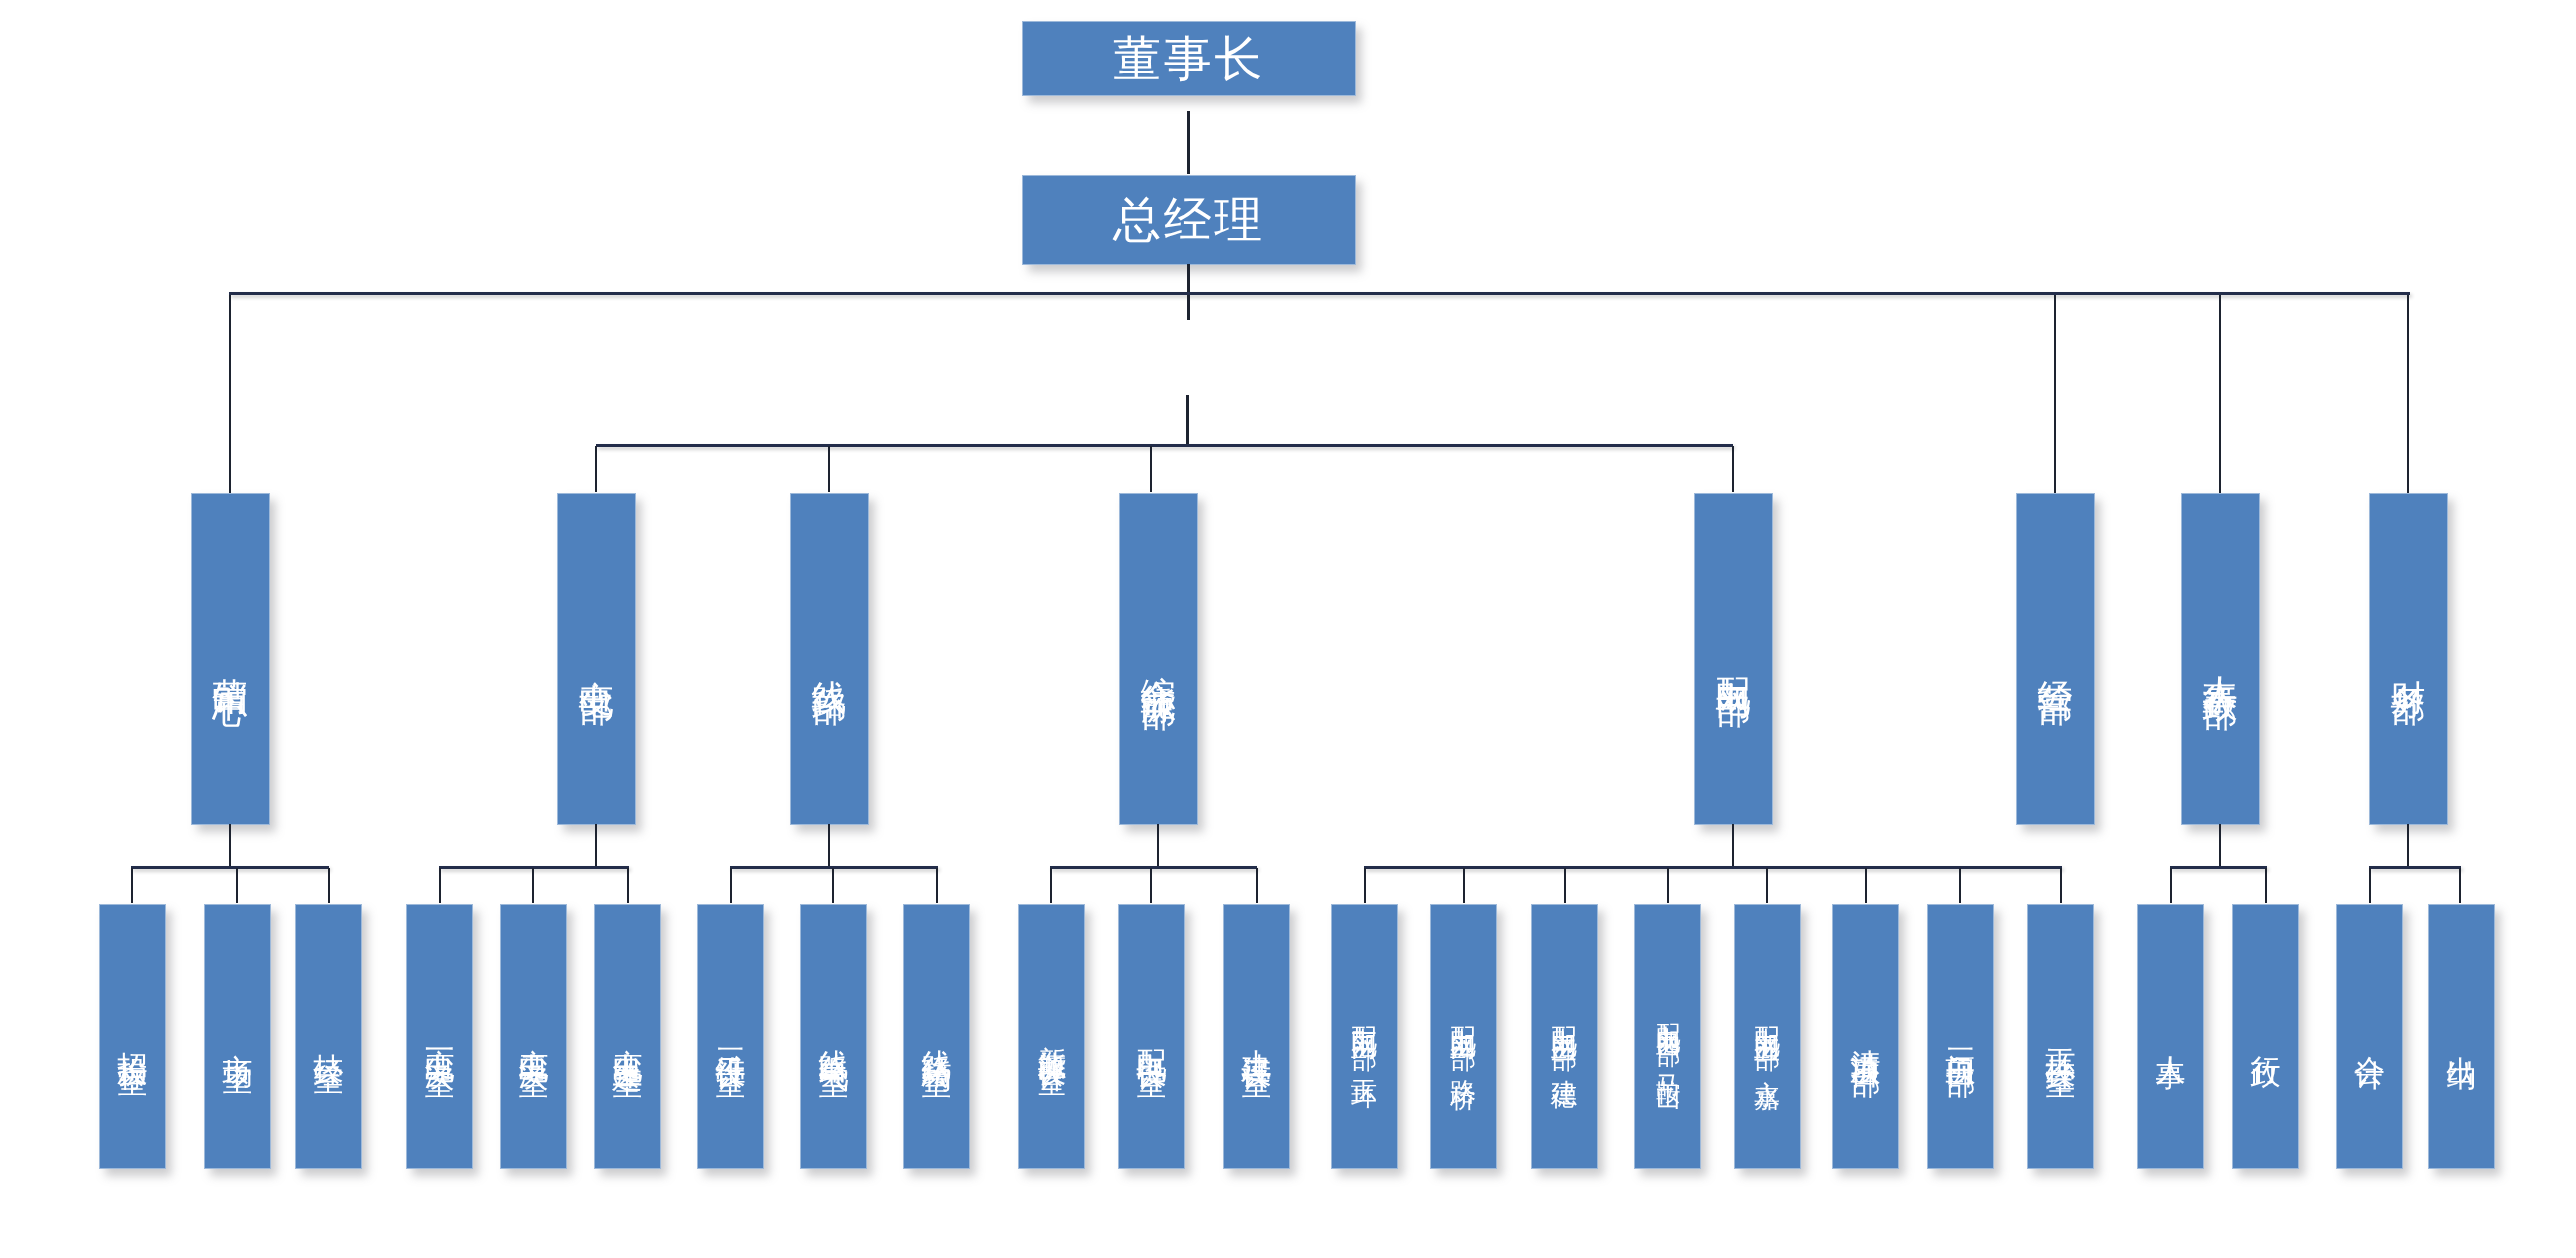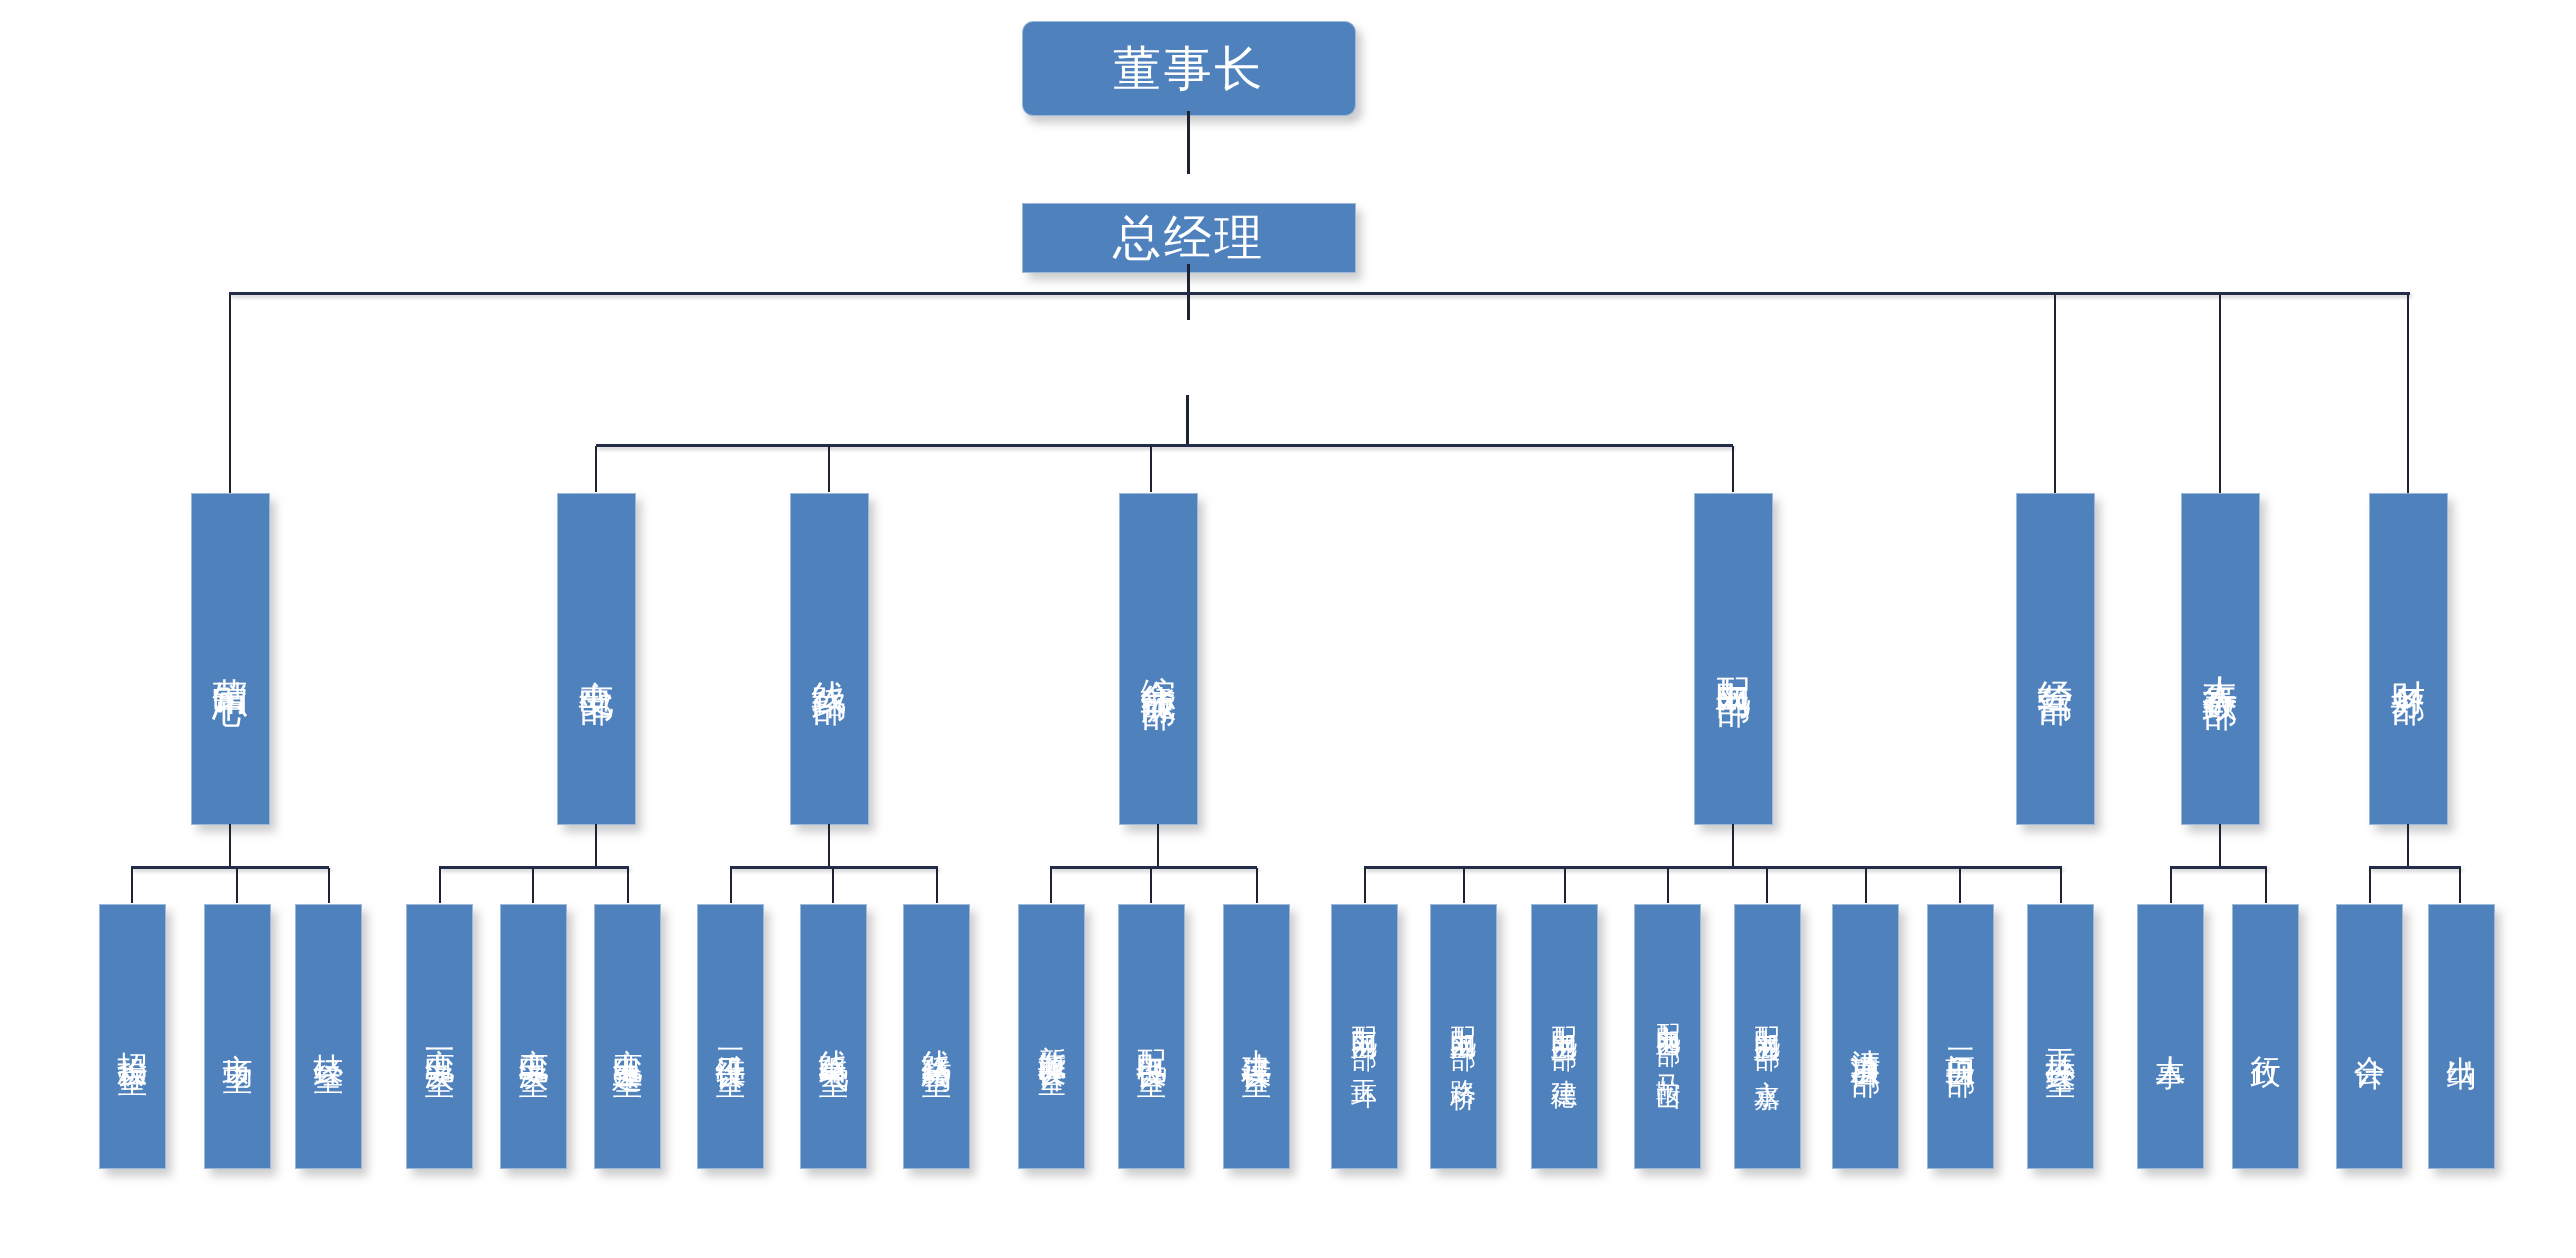--- a/index.html
+++ b/index.html
@@ -40,24 +40,24 @@
     position:absolute;
     background:var(--bus,#232d4a);
     box-shadow:1.9px 2.6px 3.9px rgba(0,0,0,0.22);
   }
 </style>
 </head>
 <body>
 
 <div id="canvas">
 
-  <div class="box htext" style="left:1022px;top:21px;width:334px;height:95px;border-radius:11px;">
+  <div class="box htext" style="left:1022px;top:21px;width:334px;height:75px;">
     <span>董事长</span>
   </div>
-  <div class="box htext" style="left:1022px;top:175px;width:334px;height:70px;margin-top:28px;">
+  <div class="box htext" style="left:1022px;top:175px;width:334px;height:90px;">
     <span>总经理</span>
   </div>
 
   <div class="line" style="left:1187px;top:111px;width:2.6px;height:63px;"></div>
   <div class="line" style="left:1187px;top:264px;width:2.6px;height:29px;"></div>
   <div class="bus" style="left:229px;top:292px;width:2181px;height:3.2px;"></div>
   <div class="line" style="left:1187px;top:295px;width:2.6px;height:25px;"></div>
   <div class="line" style="left:229px;top:295px;width:1.9px;height:198px;"></div>
   <div class="line" style="left:2054px;top:295px;width:1.9px;height:198px;"></div>
   <div class="line" style="left:2219px;top:295px;width:1.9px;height:198px;"></div>

